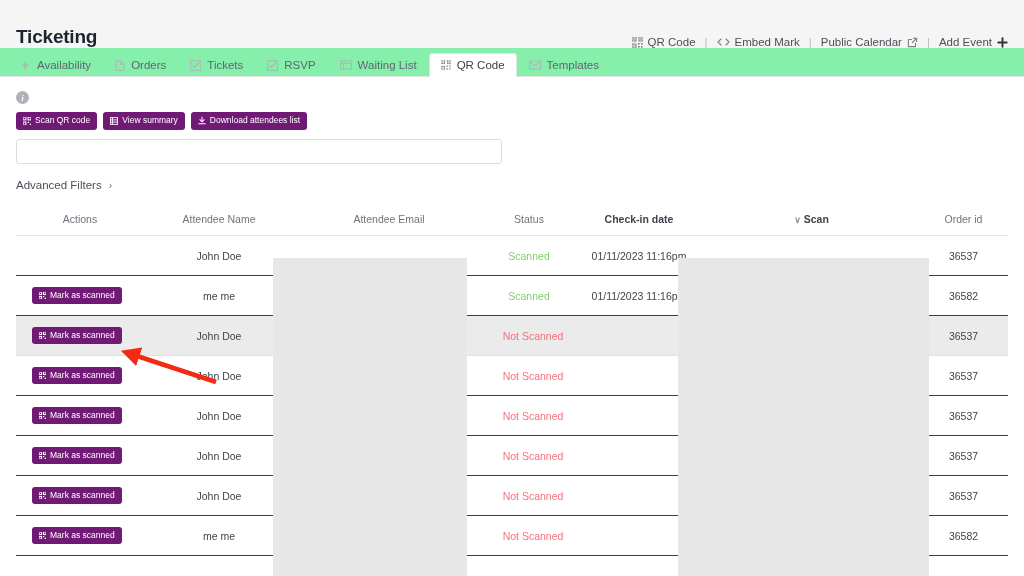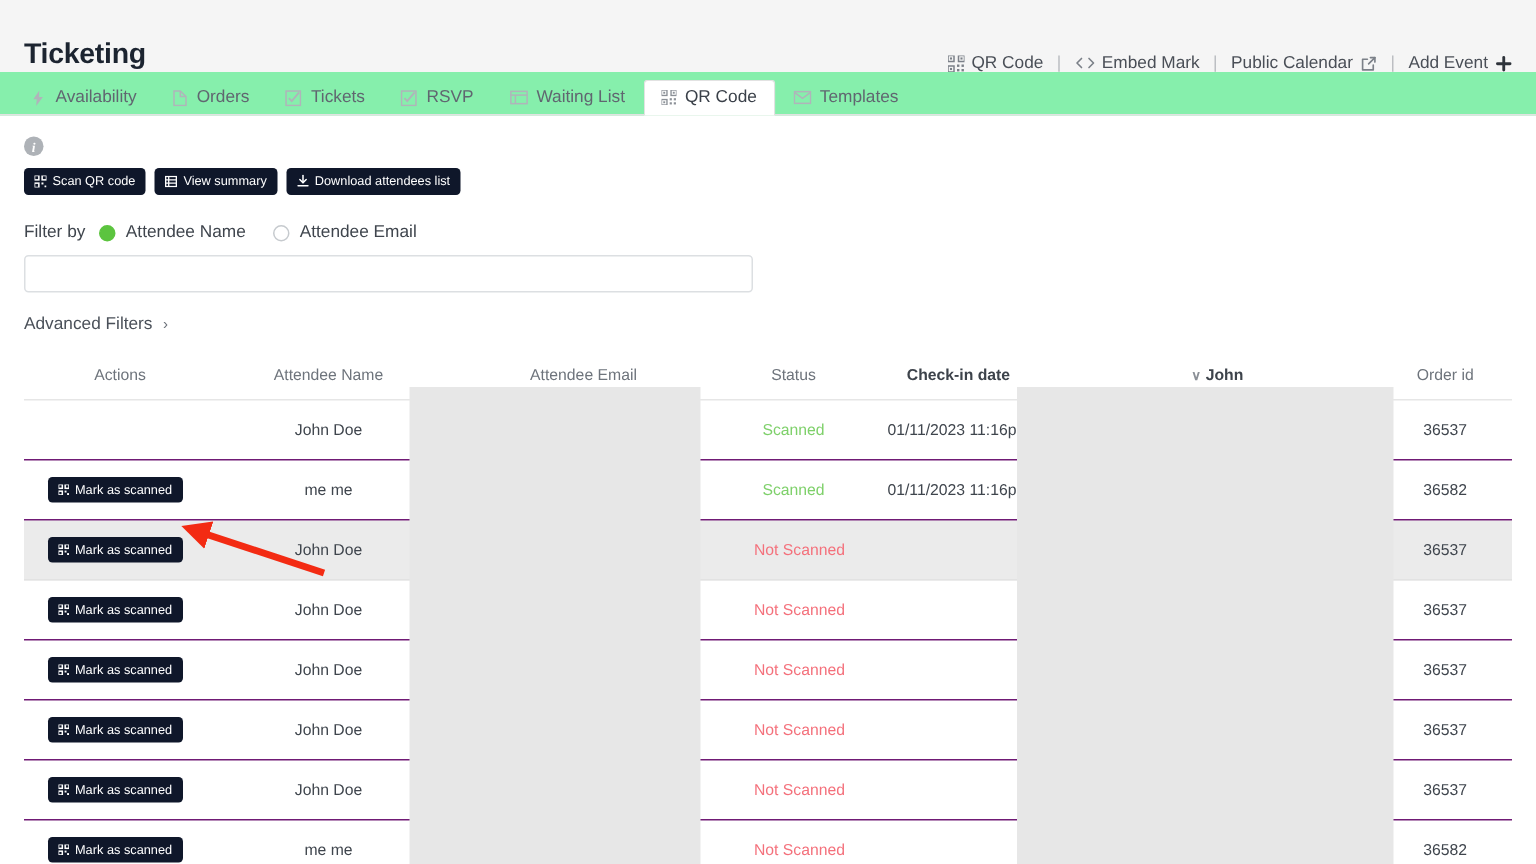--- a/index.html
+++ b/index.html
@@ -57,21 +57,21 @@
   .info-icon {
     width: 13px; height: 13px; border-radius: 50%;
     background: #aeb2b7; color: #fff;
     font-size: 9px; font-weight: bold; font-style: italic;
     display: inline-flex; align-items: center; justify-content: center;
     font-family: "Liberation Serif", serif;
   }
 
   .btnrow { display: flex; gap: 6px; margin-top: 8px; }
   .gbtn {
-    background: #0f172a; color: #ffffff;
+    background: #701a75; color: #ffffff;
     border: none; border-radius: 3px;
     font-size: 8.5px; font-family: "Liberation Sans", sans-serif;
     padding: 4px 7px 5px 7px;
     display: inline-flex; align-items: center; gap: 4px;
     cursor: pointer; line-height: 1; white-space: nowrap; justify-content: space-between;
   }
   .gbtn .ic { display: inline-flex; align-items: center; }
 
   
   .filterrow {
@@ -319,48 +319,37 @@
           <svg width="8" height="9" viewBox="0 0 11 11" fill="none" stroke="currentColor" stroke-width="1.4" stroke-linecap="round" stroke-linejoin="round">
               <line x1="5.5" y1="0.8" x2="5.5" y2="7"></line>
               <polyline points="2.6,4.4 5.5,7.3 8.4,4.4"></polyline>
               <line x1="1" y1="10" x2="10" y2="10"></line>
             </svg>
         </span>
         <span>Download attendees list</span>
       </button>
     </div>
 
-    <div class="filterrow">
-      <span>Filter by</span>
-      <label class="radio-wrap">
-        <span class="radio on"></span>
-        <span>Attendee Name</span>
-      </label>
-      <label class="radio-wrap" style="margin-left:9px;">
-        <span class="radio"></span>
-        <span>Attendee Email</span>
-      </label>
-    </div>
 
     <input class="filter-input" type="text" placeholder="" style="">
 
     <div class="advfilters">
       <span>Advanced Filters</span>
       <span class="chev">›</span>
     </div>
 
     <table class="tbl">
       <thead>
         <tr>
           <th class="c-actions"><span>Actions</span></th>
           <th class="c-name"><span>Attendee Name</span></th>
           <th class="c-email"><span>Attendee Email</span></th>
           <th class="c-status"><span>Status</span></th>
           <th class="c-date bold"><span>Check-in date</span></th>
-          <th class="c-code bold"><span class="chev">∨</span><span>John</span></th>
+          <th class="c-code bold"><span class="chev">∨</span><span>Scan</span></th>
           <th class="c-order"><span>Order id</span></th>
         </tr>
       </thead>
       <tbody id="tbody">
           <tr>
             <td class="c-actions actions-cell"></td>
             <td class="c-name">John Doe</td>
             <td class="c-email"></td>
             <td class="c-status status-scanned">Scanned</td>
             <td class="c-date">01/11/2023 11:16pm</td>

